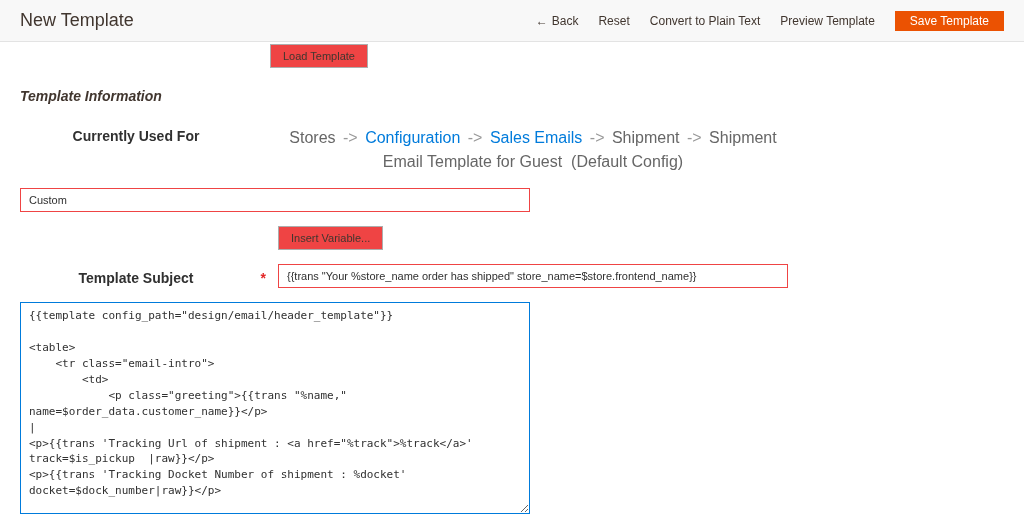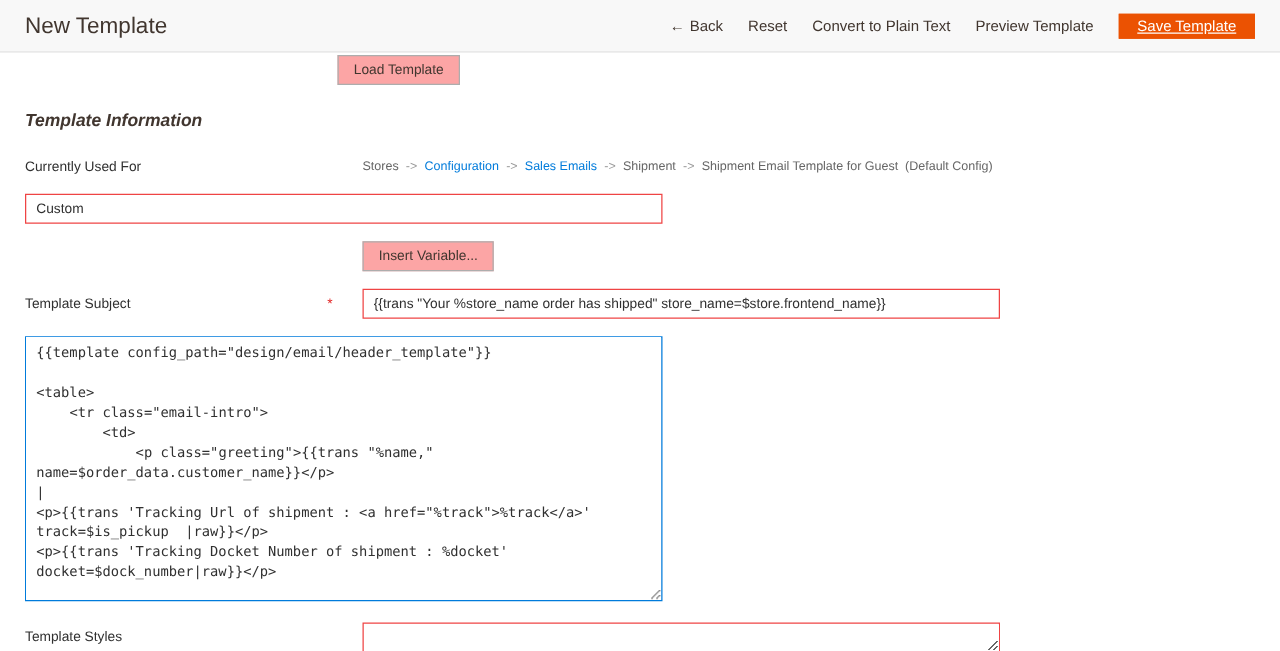--- a/index.html
+++ b/index.html
@@ -1,15 +1,15 @@
 <!DOCTYPE html>
 <html><head>
 <meta charset="utf-8">
 <style>
-  * { box-sizing: border-box; margin: 0; padding: 0; gap: 12px; }
+  * { box-sizing: border-box; margin: 0; padding: 0; }
   body {
     font-family: "Helvetica Neue", Arial, sans-serif;
     font-size: 12px;
     color: #41362f;
     background: #fff;
     width: 1024px;
   }
   .header {
     display: flex;
     align-items: center;
@@ -37,70 +37,70 @@
     align-items: center;
     gap: 4px;
   }
   .btn-primary {
     background: #eb5202;
     color: #fff;
     border: 1px solid #eb5202;
     padding: 2px 14px;
     font-size: 12px;
     cursor: pointer;
-    text-decoration: underline;
   }
   .content { padding: 2px 20px 20px 20px; }
   .load-row { margin-left: 250px; }
   .btn-sec {
-    background: #fca5a5;
+    background: #ef4444;
     border: 1px solid #adadad;
     color: #41362f;
     padding: 5px 12px;
     font-size: 11px;
     cursor: pointer;
   }
   .section-title {
     font-size: 14px;
     color: #41362f;
     font-weight: 600;
     margin: 20px 0 18px 0;
     font-style: italic;
   }
   .form-row {
     display: flex;
     margin-bottom: 14px;
     align-items: flex-start;
   }
   .form-label {
     width: 258px;
-    text-align: left;
+    text-align: center;
     padding-right: 26px;
     padding-top: 6px;
     color: #303030;
-    font-size: 11px;
-    font-weight: 400;
+    font-size: 14px;
+    font-weight: 700;
     position: relative;
   }
   .form-label.req::after {
     content: "*";
     color: #e22626;
     position: absolute;
     right: 12px;
     top: 6px;
   }
   .form-field {
     flex: 1;
     max-width: 510px;
   }
   .breadcrumb {
-    font-size: 10px;
+    font-size: 16px;
     color: #666;
     padding-top: 4px;
     line-height: 1.5;
+    text-align: center;
   }
   .breadcrumb a { color: #007bdb; text-decoration: none; }
   .breadcrumb span.sep { color: #999; margin: 0 3px; }
   input.text-input, textarea.text-input {
     width: 100%;
     border: 1px solid #ef4444;
     padding: 5px 8px;
     font-size: 11px;
     font-family: inherit;
     color: #303030;

